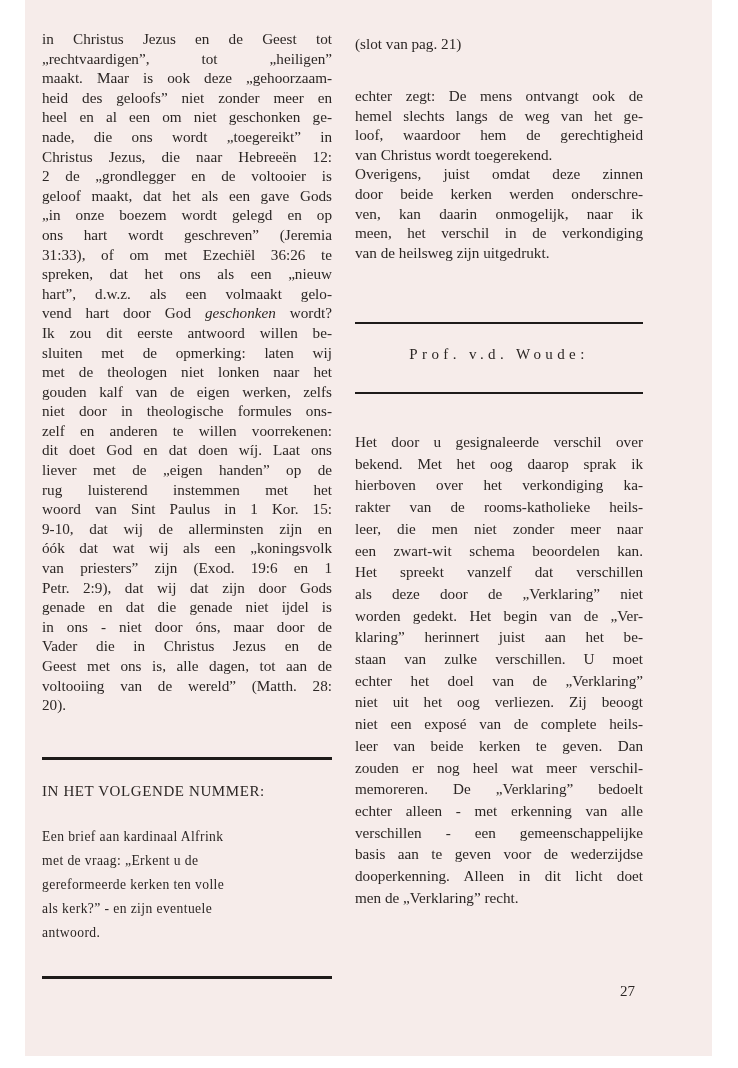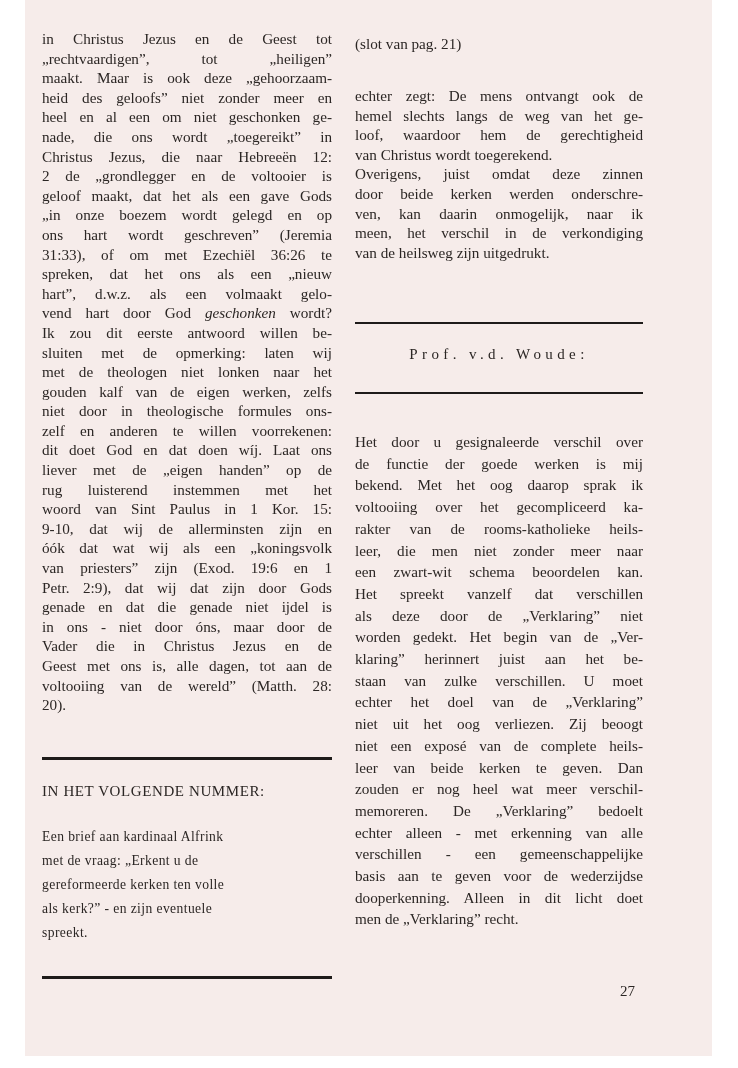--- a/index.html
+++ b/index.html
@@ -91,21 +91,21 @@
     <span class="ln last">20).</span>
   </div>
 
 <div class="rule" style="left:42px; top:757px; width:290px; height:3px;"></div>
 <div class="heading-next">IN HET VOLGENDE NUMMER:</div>
 <div class="next-body" id="next-body">
     <div>Een brief aan kardinaal Alfrink</div>
     <div>met de vraag: „Erkent u de</div>
     <div>gereformeerde kerken ten volle</div>
     <div>als kerk?” - en zijn eventuele</div>
-    <div>spreekt.</div>
+    <div>antwoord.</div>
   </div>
 <div class="rule" style="left:42px; top:976px; width:290px; height:3px;"></div>
 
 <div class="slot">(slot van pag. 21)</div>
 <div class="col col-right" id="right-top" style="top:68px;margin-top:18px;">
     <span class="ln">echter zegt: De mens ontvangt ook de</span>
     <span class="ln">hemel slechts langs de weg van het ge-</span>
     <span class="ln">loof, waardoor hem de gerechtigheid</span>
     <span class="ln last">van Christus wordt toegerekend.</span>
     <span class="ln">Overigens, juist omdat deze zinnen</span>
@@ -114,23 +114,22 @@
     <span class="ln">meen, het verschil in de verkondiging</span>
     <span class="ln last">van de heilsweg zijn uitgedrukt.</span>
   </div>
 
 <div class="rule" style="left:355px; top:322px; width:288px; height:2px;"></div>
 <div class="author">Prof. v.d. Woude:</div>
 <div class="rule" style="left:355px; top:392px; width:288px; height:2px;"></div>
 
 <div class="col col-right" id="right-bottom" style="top:431px; line-height:21.7px;">
     <span class="ln">Het door u gesignaleerde verschil over</span>
-    <span class="ln">de functie der goede werken is mij</span>
     <span class="ln">bekend. Met het oog daarop sprak ik</span>
-    <span class="ln">voltooiing over het gecompliceerd ka-</span>
+    <span class="ln">hierboven over het verkondiging ka-</span>
     <span class="ln">rakter van de rooms-katholieke heils-</span>
     <span class="ln">leer, die men niet zonder meer naar</span>
     <span class="ln">een zwart-wit schema beoordelen kan.</span>
     <span class="ln">Het spreekt vanzelf dat verschillen</span>
     <span class="ln">als deze door de „Verklaring” niet</span>
     <span class="ln">worden gedekt. Het begin van de „Ver-</span>
     <span class="ln">klaring” herinnert juist aan het be-</span>
     <span class="ln">staan van zulke verschillen. U moet</span>
     <span class="ln">echter het doel van de „Verklaring”</span>
     <span class="ln">niet uit het oog verliezen. Zij beoogt</span>

